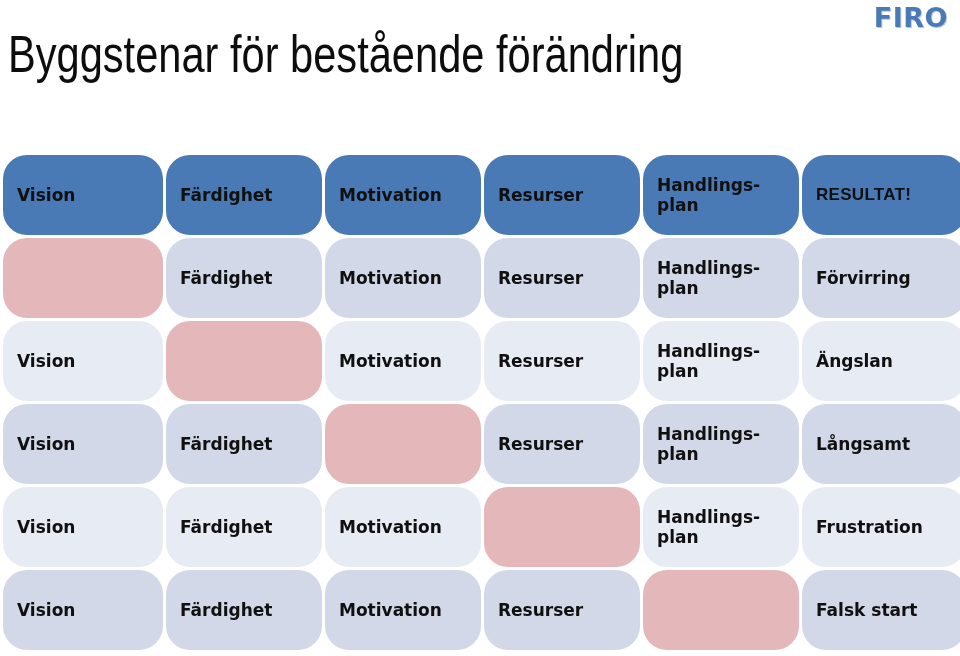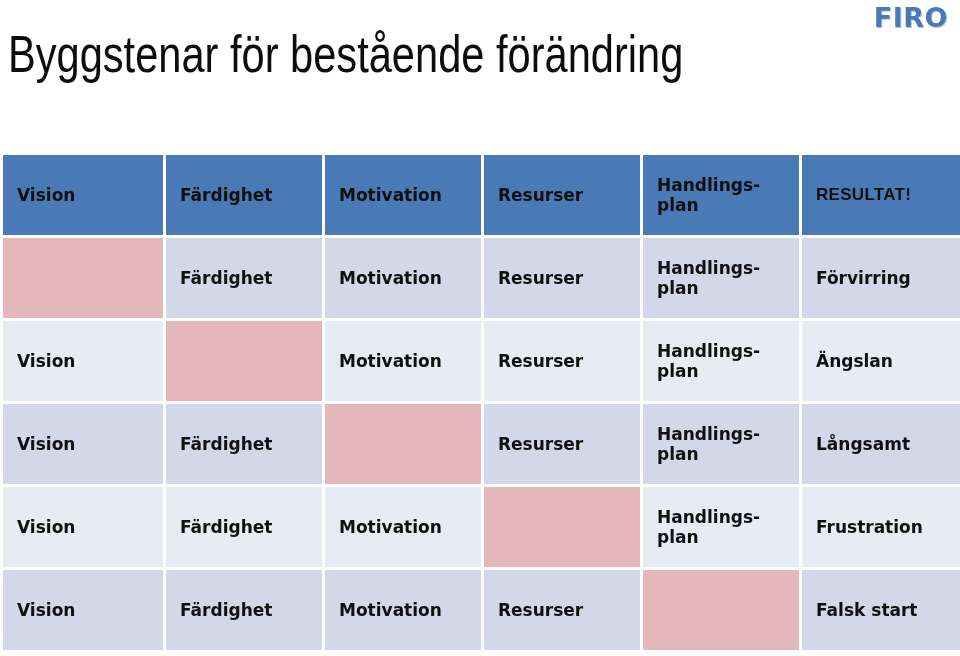--- a/index.html
+++ b/index.html
@@ -64,20 +64,21 @@
   #matrix col.c-resultat    { width: 164px; }
 
   #matrix td {
     height: 80px;
     padding: 0 14px;
     vertical-align: middle;
     font-size: 17px;
     font-weight: bold;
     color: #101010;
     line-height: 20px;
+    border-radius: 24px;
   }
 
   
   tr.head td          { background: #4a7ab5; color: #ffffff; }
   tr.shade-a td       { background: #d2d8e7; }
   tr.shade-b td       { background: #e7ebf4; }
 
   
   td.missing          { background: #e4b8bb !important; }
 

